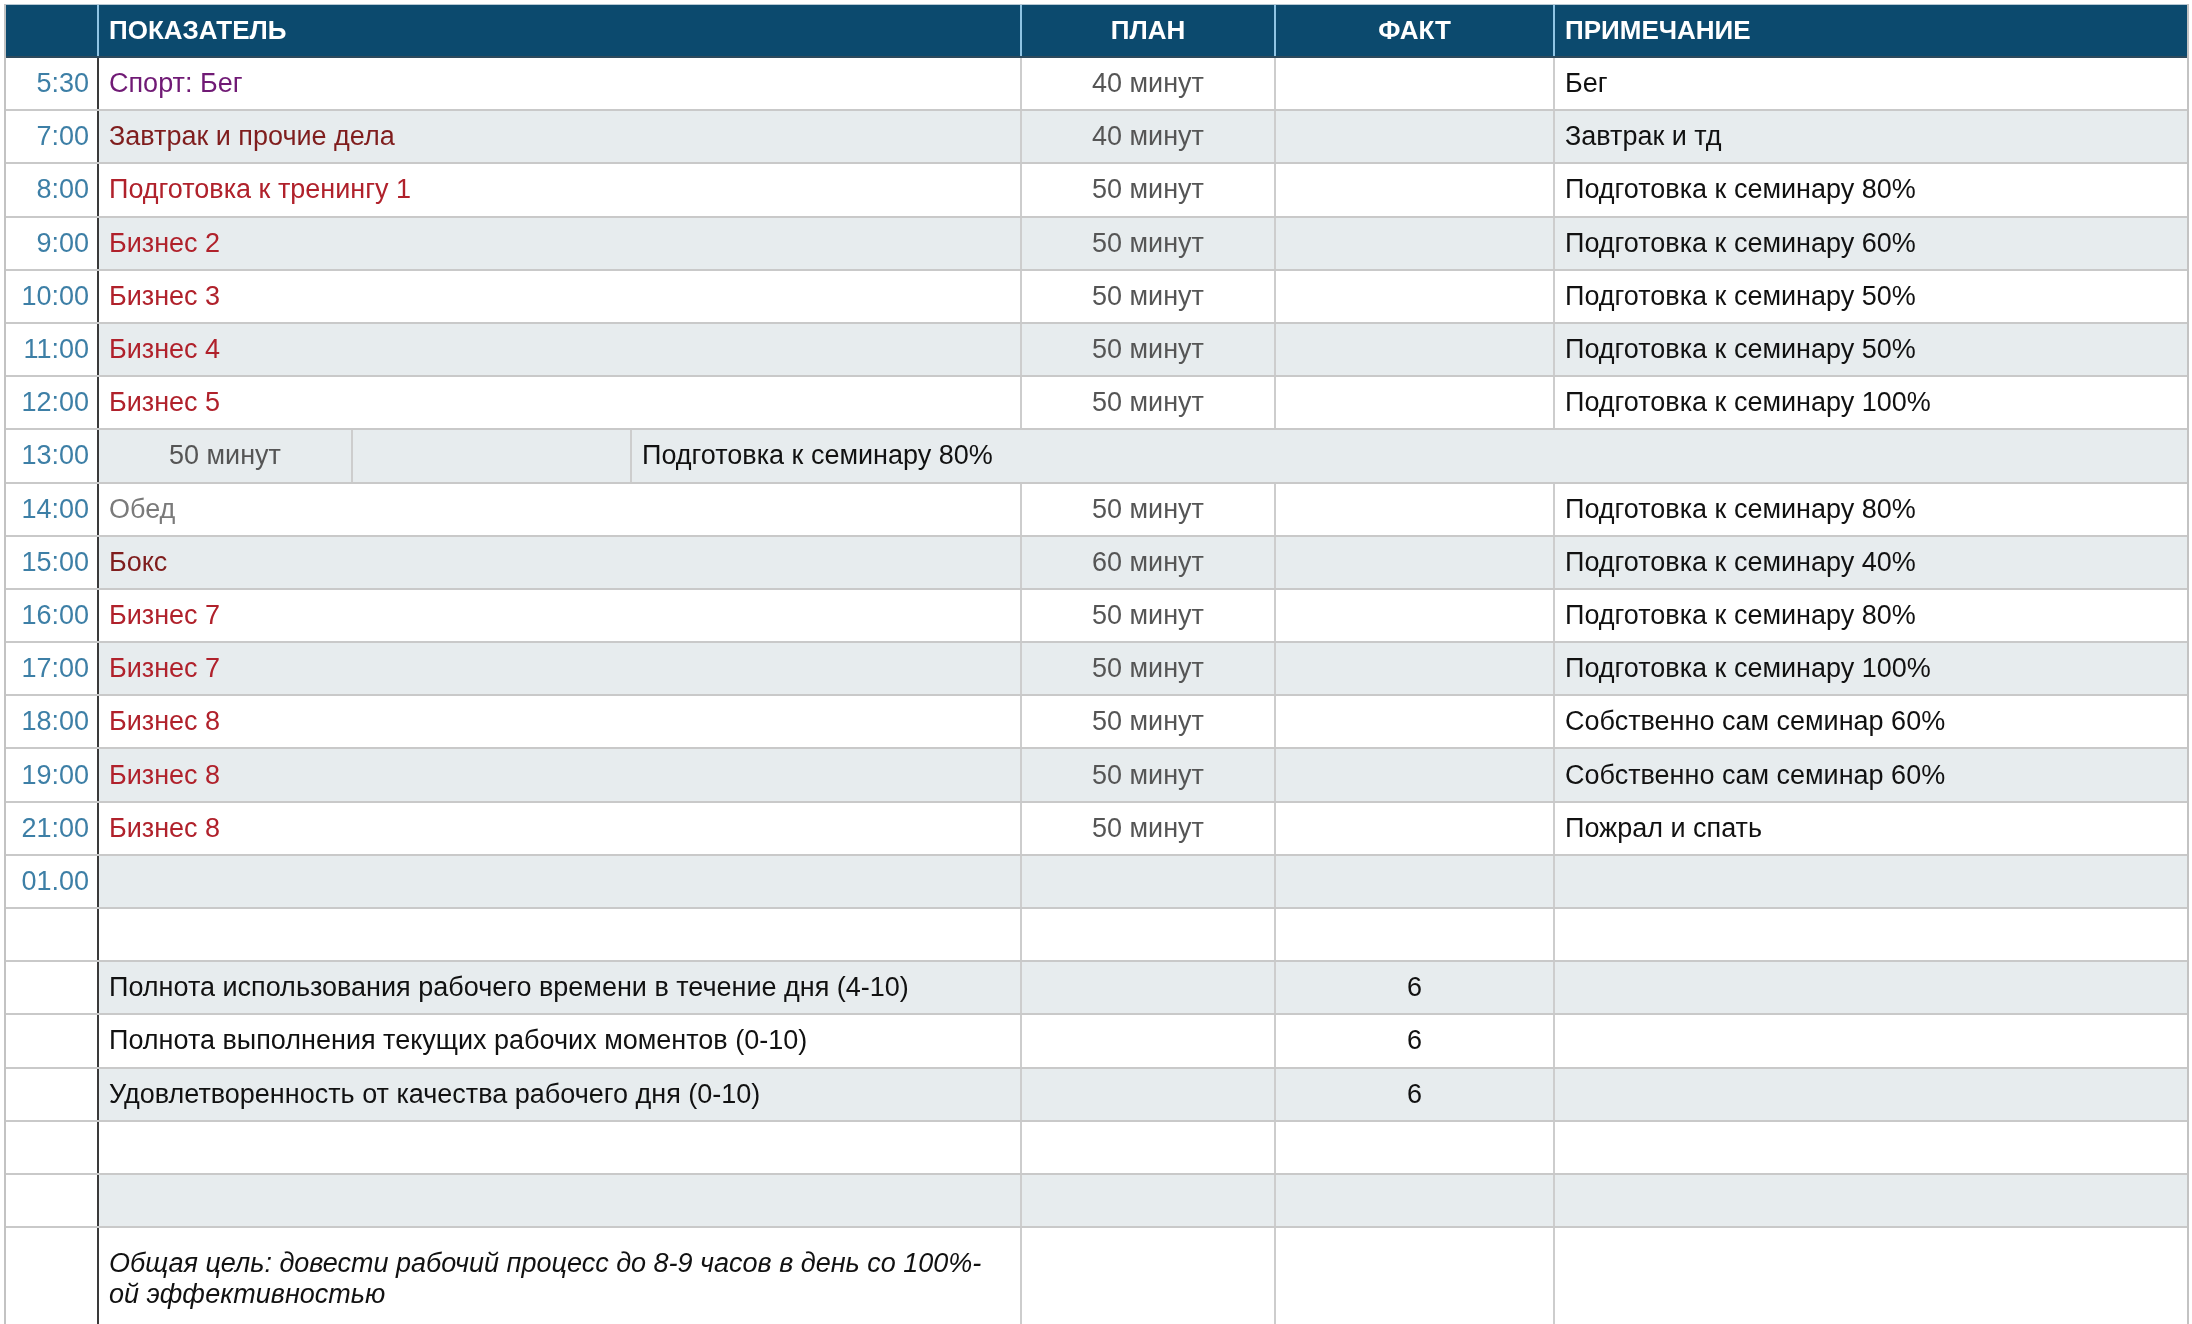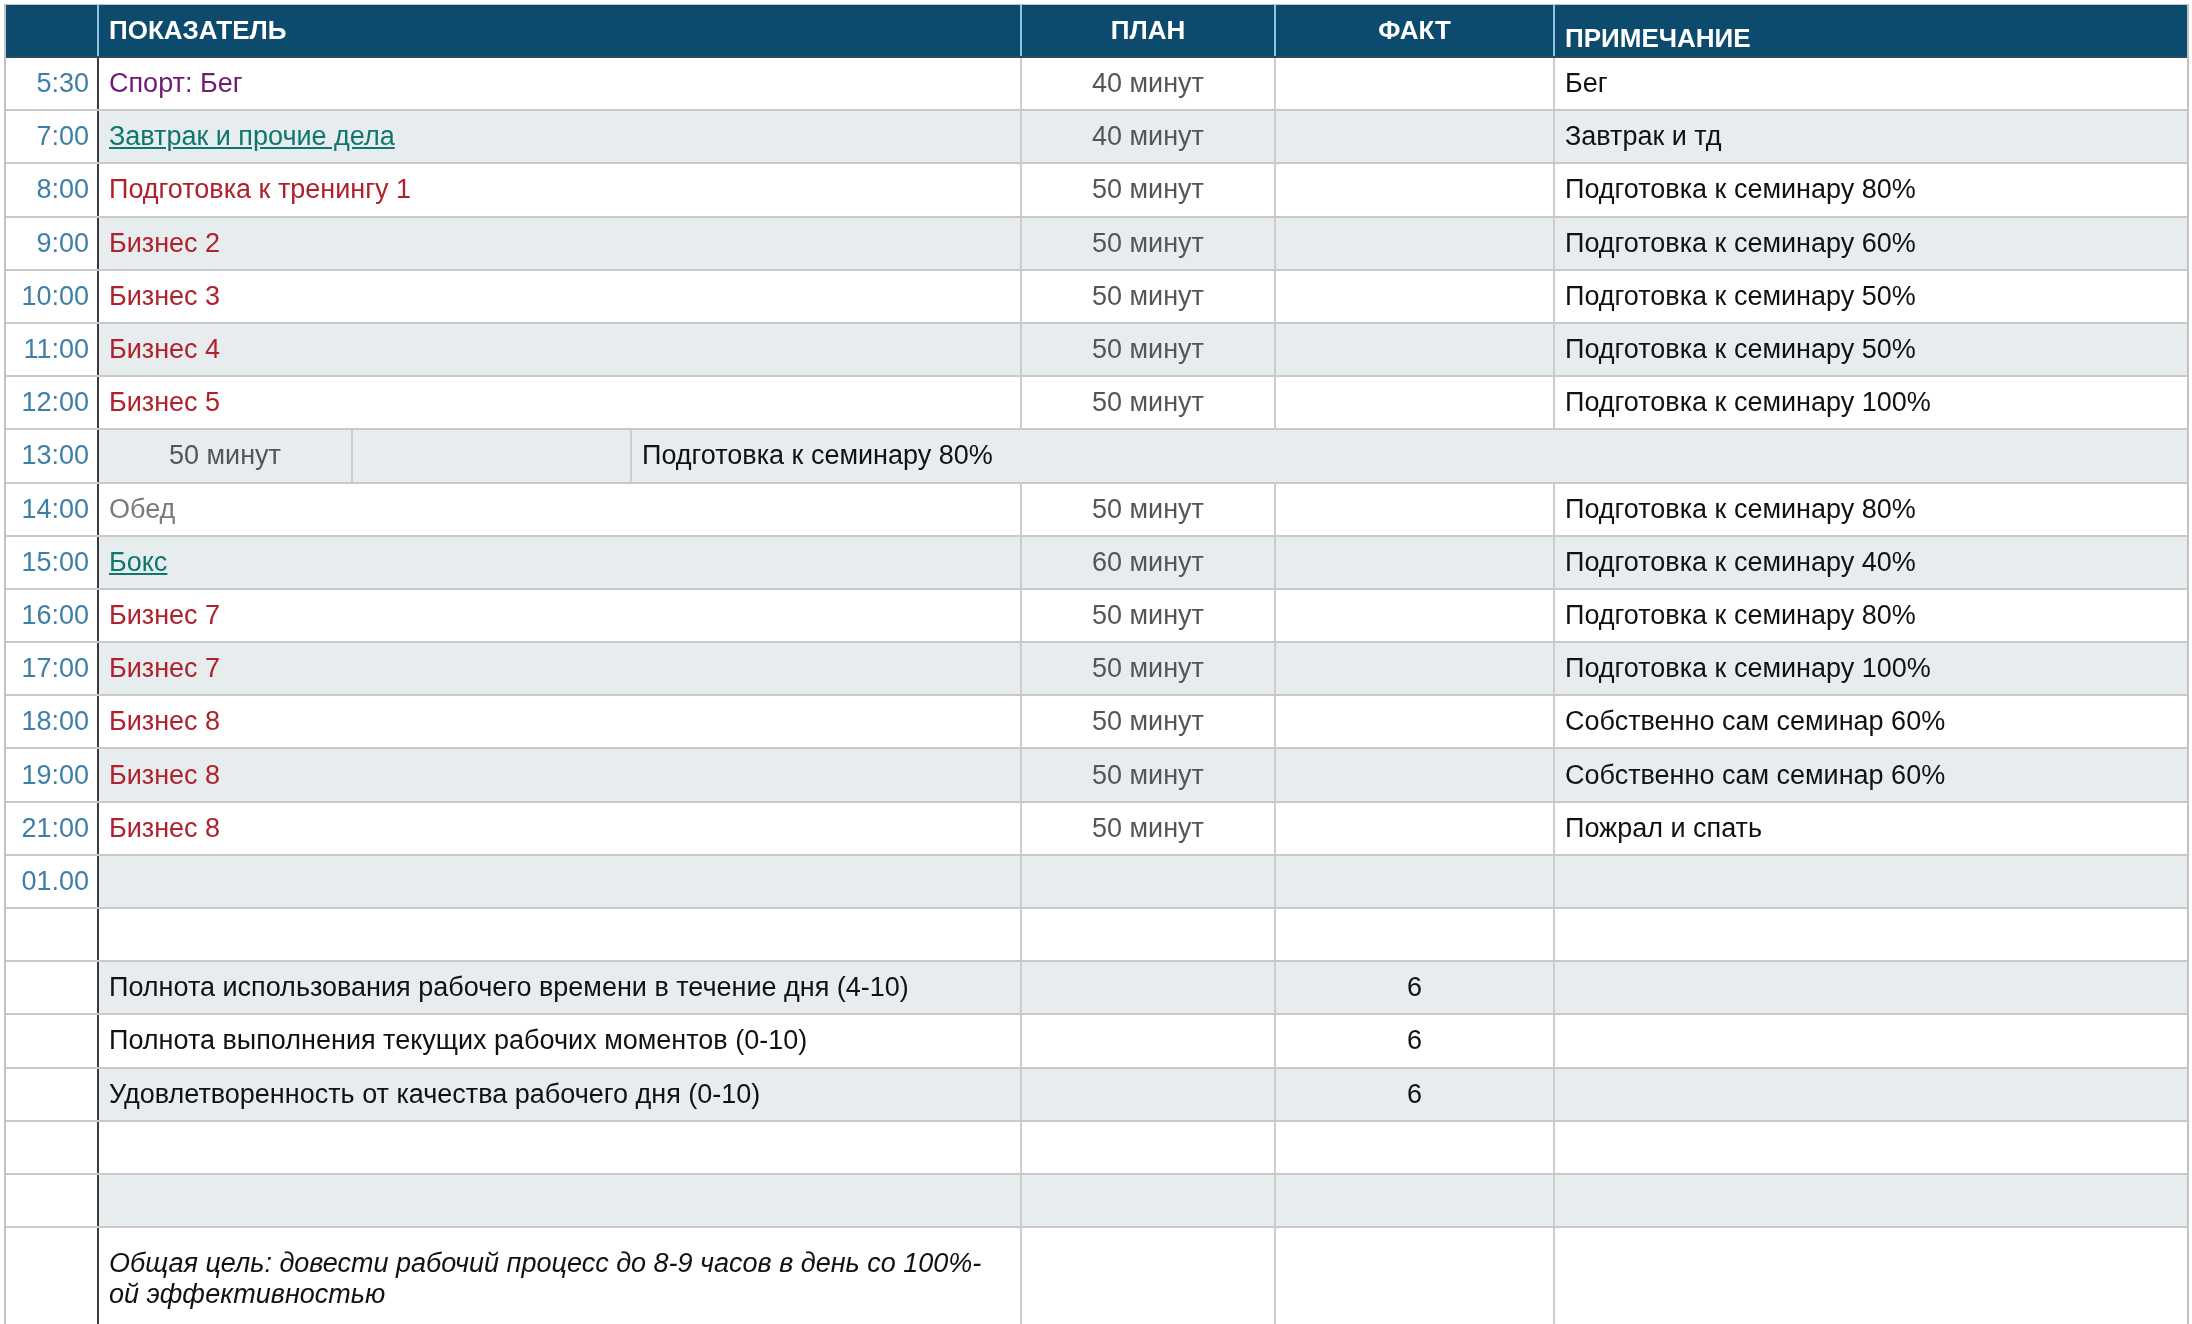--- a/index.html
+++ b/index.html
@@ -52,29 +52,29 @@
     .c-note  { flex: 1; padding-left: 10px; }
 
     .header .cell {
       color: #ffffff;
       font-weight: bold;
       font-size: 26px;
       border-right: 2px solid #8fc4e4;
       background: transparent;
     }
     .header .c-time { border-right: 2px solid #8fc4e4; }
-    .header .cell:last-child { border-right: none; margin-top: 8px; }
+    .header .cell:last-child { border-right: none; }
 
     .row.striped .c-ind,
     .row.striped .c-plan,
     .row.striped .c-fact,
     .row.striped .c-note { background: #e7ecee; }
 
     .col-green { color: #701a75; }
-    .col-blue  { color: #0f766e; text-decoration: underline; }
+    .col-blue  { color: #7f1d1d; }
     .col-red   { color: #b0212b; }
     .col-gray  { color: #7a7a7a; }
     .col-black { color: #111111; }
 
     .goal {
       font-style: italic;
       white-space: normal;
       line-height: 31px;
       padding-right: 10px;
       padding-top: 4px;

